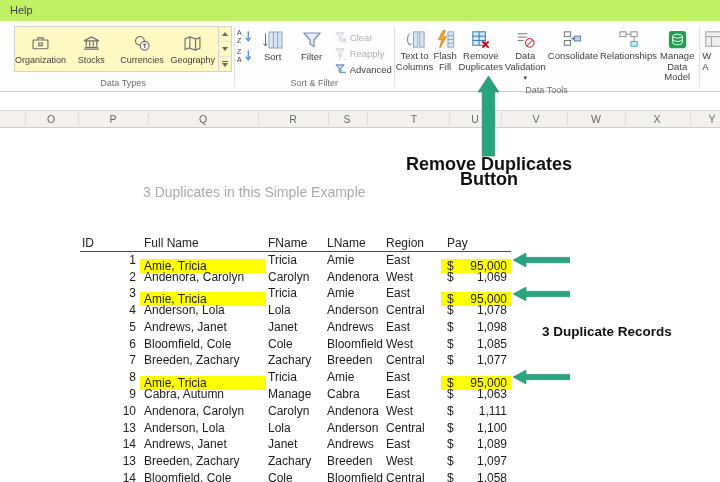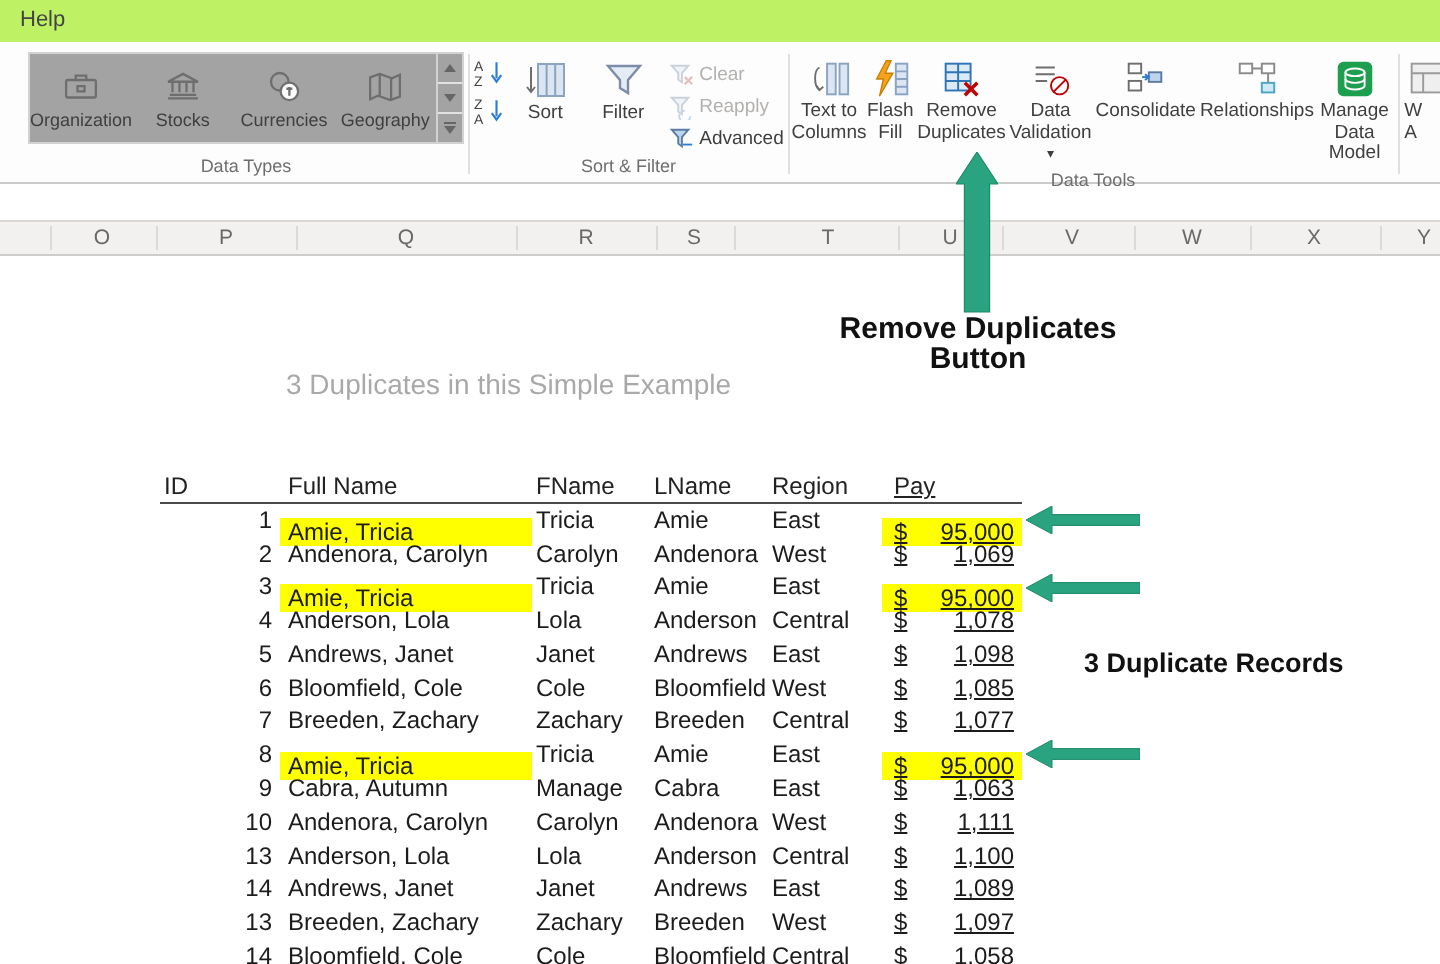--- a/index.html
+++ b/index.html
@@ -15,52 +15,52 @@
   .rgroup{display:flex;flex-direction:column;}
   .rgroup-content{display:flex;flex:1;align-items:flex-start;}
   .rgroup-label{margin-top:auto;text-align:center;font-size:9px;color:#6e6e6e;padding:1px 0 3px;}
   .rdivider{width:1px;background:#e2e0de;margin:1px 2px 4px 2px;}
   .bigbtn{display:flex;flex-direction:column;align-items:center;padding:2px 1px 0;cursor:default;}
   .bigbtn .lbl{font-size:9.5px;line-height:10.5px;text-align:center;color:#3f3f3f;white-space:pre-line;}
   .smallbtn{display:flex;align-items:center;gap:3px;font-size:9.5px;color:#3f3f3f;height:14px;}
   .smallbtn.disabled{color:#b3b1af;}
   .caret{font-size:7px;color:#3f3f3f;}
   
-  .gallery{display:flex;border:1px solid #d4d2d0;background:#a3a3a3;width:218px;height:46px;}
+  .gallery{display:flex;border:1px solid #d4d2d0;background:#fef9c3;width:218px;height:46px;}
   .gal-item{flex:1;display:flex;flex-direction:column;align-items:center;justify-content:center;gap:1px;}
   .gal-item .lbl{font-size:9px;color:#3f3f3f;}
   .gal-scroll{width:13px;border-left:1px solid #d4d2d0;display:flex;flex-direction:column;}
   .gal-scroll>div{flex:1;display:flex;align-items:center;justify-content:center;border-bottom:1px solid #e4e2e0;}
   .gal-scroll>div:last-child{border-bottom:none;}
   .tri-up{width:0;height:0;border-left:3px solid transparent;border-right:3px solid transparent;border-bottom:4px solid #666;}
   .tri-down{width:0;height:0;border-left:3px solid transparent;border-right:3px solid transparent;border-top:4px solid #666;}
   .more-glyph{display:flex;flex-direction:column;align-items:center;}
   .more-glyph i{display:block;width:6px;height:1px;background:#666;margin-bottom:1px;}
   
   .midstrip{position:absolute;left:0;top:93px;width:720px;height:18px;background:#fff;border-bottom:1px solid #dad8d6;}
   .colheads{position:absolute;left:0;top:111px;width:720px;height:17px;background:#f2f1f0;border-bottom:1px solid #cfcdcb;}
   .colheads .letter{position:absolute;top:2px;width:18px;text-align:center;font-size:10.5px;color:#696969;}
   .colheads .sep{position:absolute;top:2px;bottom:2px;width:1px;background:#dcdad8;}
   
   .sheet{position:absolute;left:0;top:128px;width:720px;height:354px;background:#fff;}
   .sheet-title{position:absolute;left:143px;top:56px;font-size:14px;color:#a9a9a9;}
   .callout{position:absolute;font-weight:bold;color:#111;}
-  .callout-btn{left:403px;top:29px;width:172px;font-size:15px;line-height:15px;text-align:center;}
+  .callout-btn{left:403px;top:29px;width:172px;font-size:18px;line-height:15px;text-align:center;}
   .callout-rec{left:542px;top:196px;font-size:13.5px;}
   
   .xtable{position:absolute;left:80px;top:108px;font-size:12px;color:#1c1c1c;}
   .xrow{display:flex;height:16.77px;align-items:center;}
   .xhead{height:15.5px;border-bottom:1.5px solid #4a4a4a;color:#222;}
   .c-id{width:60px;text-align:right;padding-right:4px;}
   .h-id{width:60px;text-align:left;padding-left:2px;}
   .c-full{width:126px;padding-left:4px;}
   .c-fn{width:59px;padding-left:2px;}
   .c-ln{width:59px;padding-left:2px;}
   .c-rg{width:57px;padding-left:2px;}
-  .c-pay{width:70px;display:flex;justify-content:space-between;padding:0 4px 0 6px;text-decoration:underline;}
+  .c-pay{width:70px;display:flex;justify-content:space-between;padding:0 4px 0 6px;}
   .hl{background:var(--hl,#ffff00);margin-top:12px;}
   
   .arrow-overlay{position:absolute;left:0;top:0;width:720px;height:482px;pointer-events:none;}
   .dup-arrow{position:absolute;left:513px;width:57px;height:14px;color:var(--arrow,#2aa381);}
   .up-arrow{position:absolute;left:478px;top:76px;width:21px;height:82px;color:var(--arrow,#2aa381);z-index:5;}
   svg{display:block;}
 </style>
 </head>
 <body>
 

